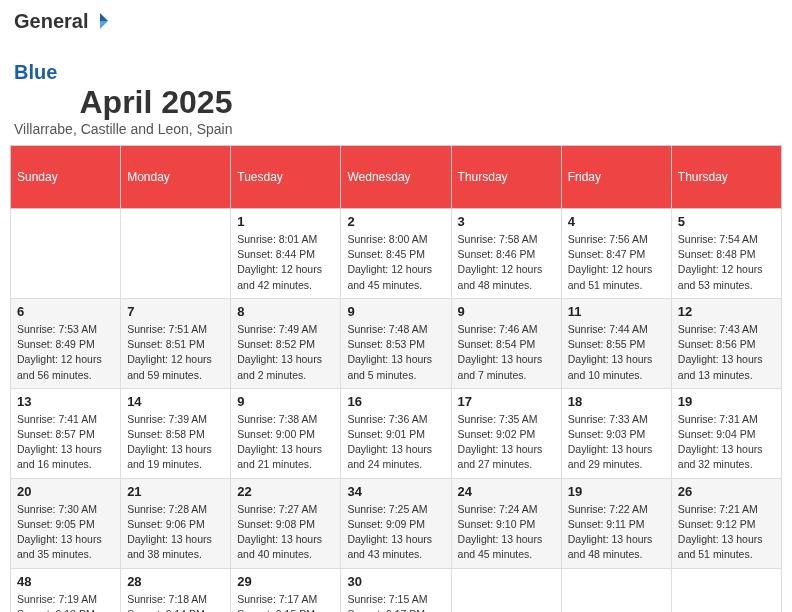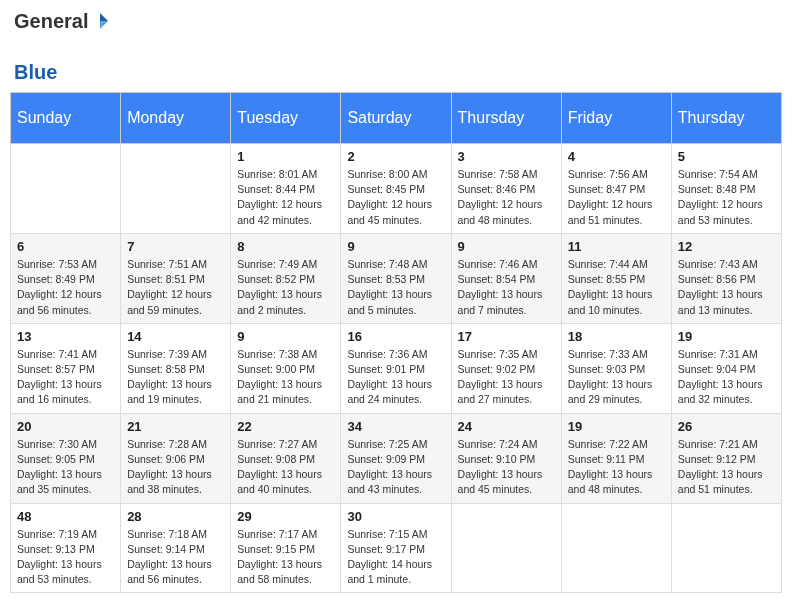--- a/index.html
+++ b/index.html
@@ -34,25 +34,25 @@
     .location-title {
       font-size: 14px;
       color: #555;
     }
     .calendar {
       width: 100%;
       border-collapse: collapse;
       font-size: 11px;
     }
     .calendar th {
-      background-color: #3b82f6;
+      background-color: #ef4444;
       color: #fff;
       text-align: left;
-      padding: 16px 6px;
-      font-size: 16px;
+      padding: 24px 6px;
+      font-size: 12px;
       font-weight: normal;
       border: 1px solid #ccc;
     }
     .calendar td {
       vertical-align: top;
       padding: 5px 6px;
       border: 1px solid #ddd;
       width: 14.28%;
       min-height: 80px;
       background: #fff;
@@ -89,29 +89,33 @@
   <div class="logo">
     <div class="logo-wrapper">
       <span class="logo-text-general">General</span>
       <svg width="20" height="20" viewBox="0 0 20 20" style="margin-left:2px;margin-top:-2px;">
         <polygon points="10,2 18,10 10,10" fill="#1a5fa8"></polygon>
         <polygon points="10,10 18,10 10,18" fill="#5ba3d9"></polygon>
       </svg>
     </div>
     <span class="logo-text-blue">Blue</span>
   </div>
+  <div class="title-area">
+    <div class="month-title">April 2025</div>
+    <div class="location-title">Villarrabe, Castille and Leon, Spain</div>
+  </div>
 </div>
 
 <table class="calendar">
   <thead>
     <tr id="weekday-header">
     <th>Sunday</th>
         <th>Monday</th>
         <th>Tuesday</th>
-        <th>Saturday</th>
+        <th>Wednesday</th>
         <th>Thursday</th>
         <th>Friday</th>
         <th>Thursday</th>
       </tr>
   </thead>
   <tbody id="calendar-body">
   <tr>
         <td class="empty-cell"></td>
         <td class="empty-cell"></td>
         <td>

